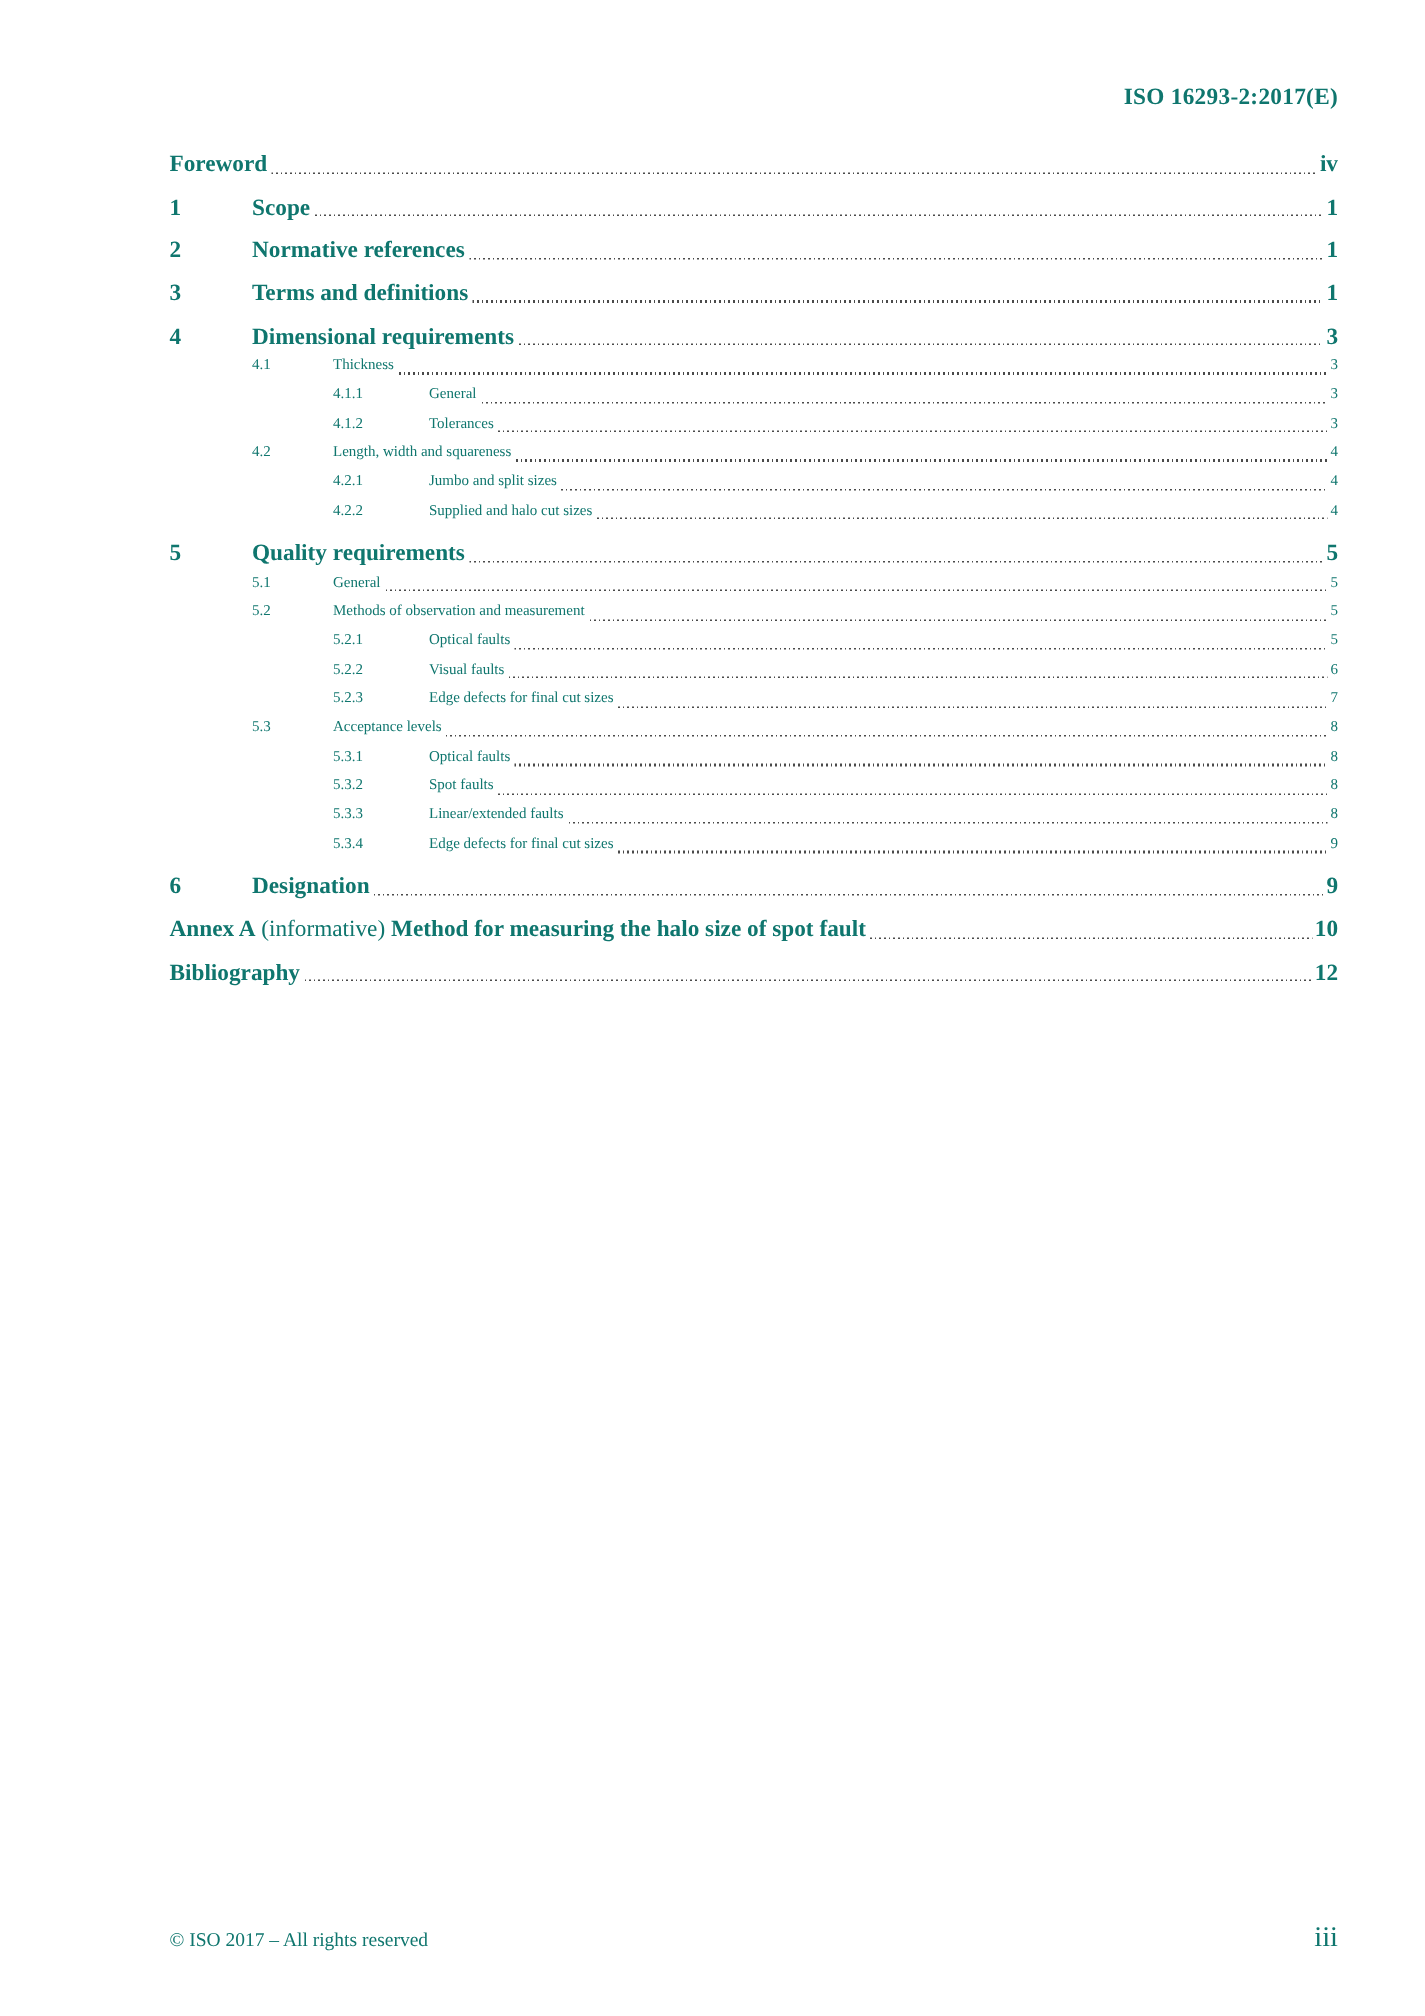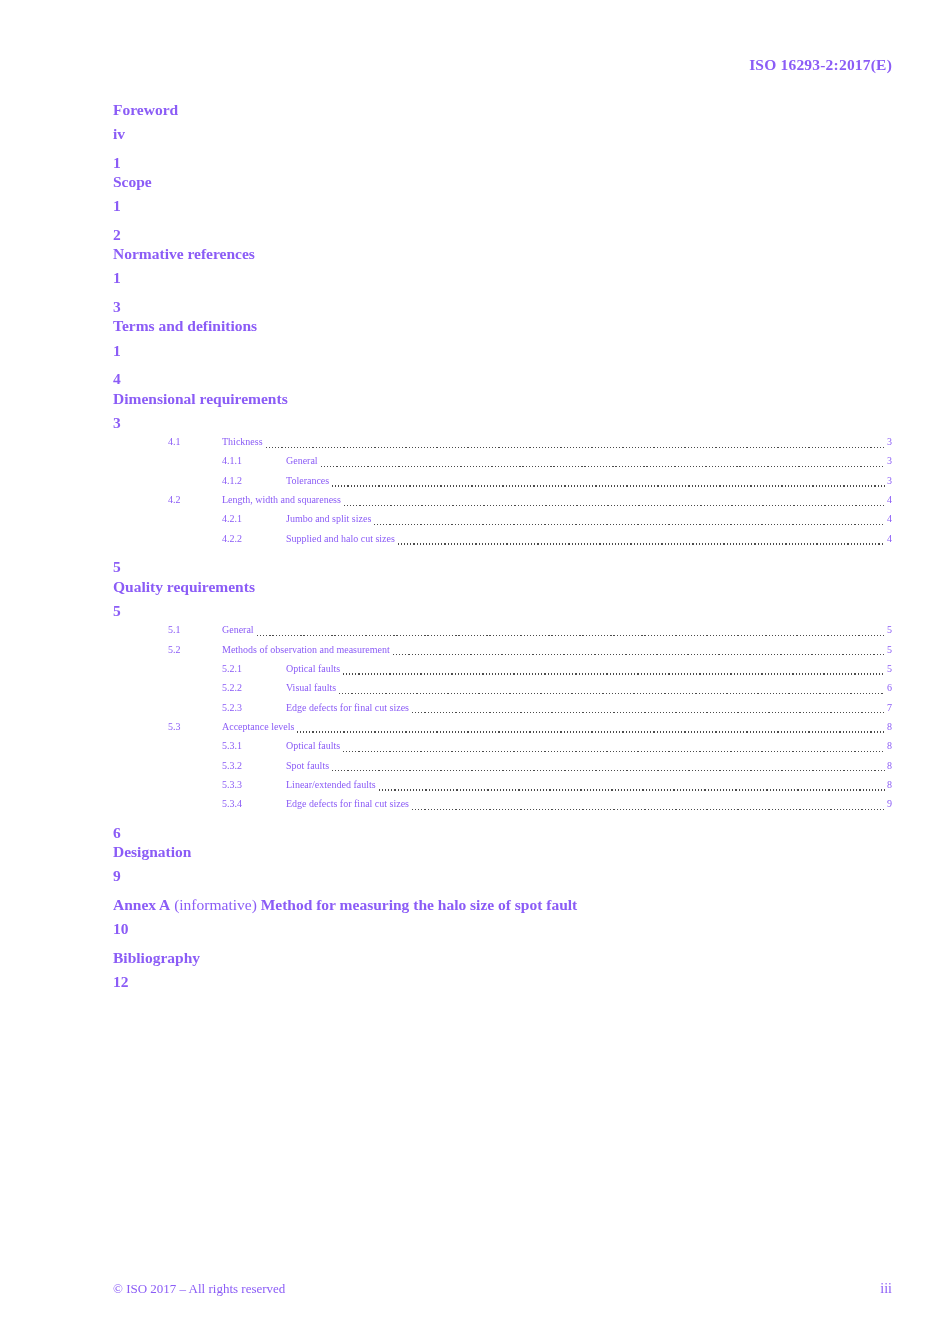--- a/index.html
+++ b/index.html
@@ -5,21 +5,21 @@
   html, body { margin: 0; padding: 0; background: #ffffff; }
   .page {
     position: relative;
     width: 950px;
     height: 1344px;
     margin: 0 auto;
     background: #ffffff;
     box-sizing: border-box;
     padding: 0 58px 14px 113px;
     font-family: "Liberation Serif", "DejaVu Serif", serif;
-    color: #8b5cf6;
+    color: #0f766e;
     overflow: hidden;
   }
   .doc-header {
     padding-top: 56px;
     text-align: right;
     font-size: 15.5px;
     font-weight: 700;
     letter-spacing: 0.2px;
   }
   .contents-row {
@@ -39,21 +39,21 @@
     font-weight: 400;
   }
   .toc { margin-top: 26px; }
   .toc-row {
     display: flex;
     align-items: baseline;
     line-height: 19.35px;
     font-size: 10px;
     font-weight: 400;
   }
-  .toc-row.spaced { margin-top: 9.3px; flex-direction: column; }
+  .toc-row.spaced { margin-top: 9.3px; }
   .toc-row.b { font-weight: 700; font-size: 15.5px; }
   .toc-row .num { flex: 0 0 auto; }
   .toc-row.lvl1 .num { width: 55px; }
   .toc-row.lvl2 { padding-left: 55px; }
   .toc-row.lvl2 .num { width: 54px; }
   .toc-row.lvl3 { padding-left: 109px; }
   .toc-row.lvl3 .num { width: 64px; }
   .toc-row .title { flex: 0 0 auto; white-space: nowrap; }
   .toc-row .title .reg { font-weight: 400; }
   .toc-row .title .bld { font-weight: 700; }
@@ -69,21 +69,21 @@
   .footer {
     position: absolute;
     left: 113px;
     right: 58px;
     top: 1281px;
     display: flex;
     justify-content: space-between;
     align-items: baseline;
   }
   .footer .copyright { font-size: 13px; text-align: center; }
-  .footer .folio { font-size: 14px; }
+  .footer .folio { font-size: 19px; }
 </style>
 </head>
 <body>
 
 <div class="page">
 
   <div class="doc-header">
     <span>ISO 16293-2:2017(E)</span>
   </div>
 

